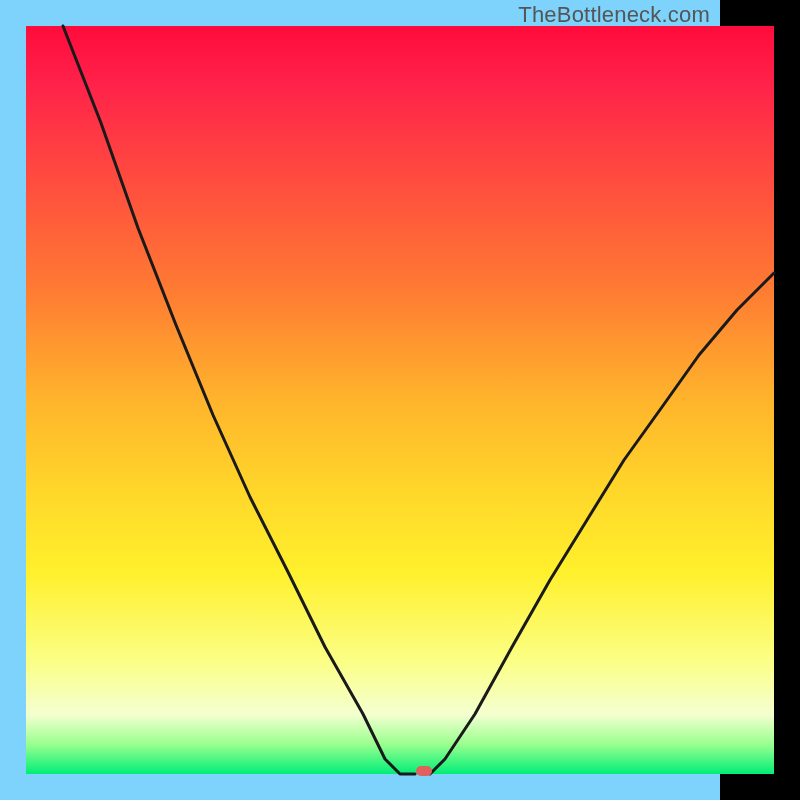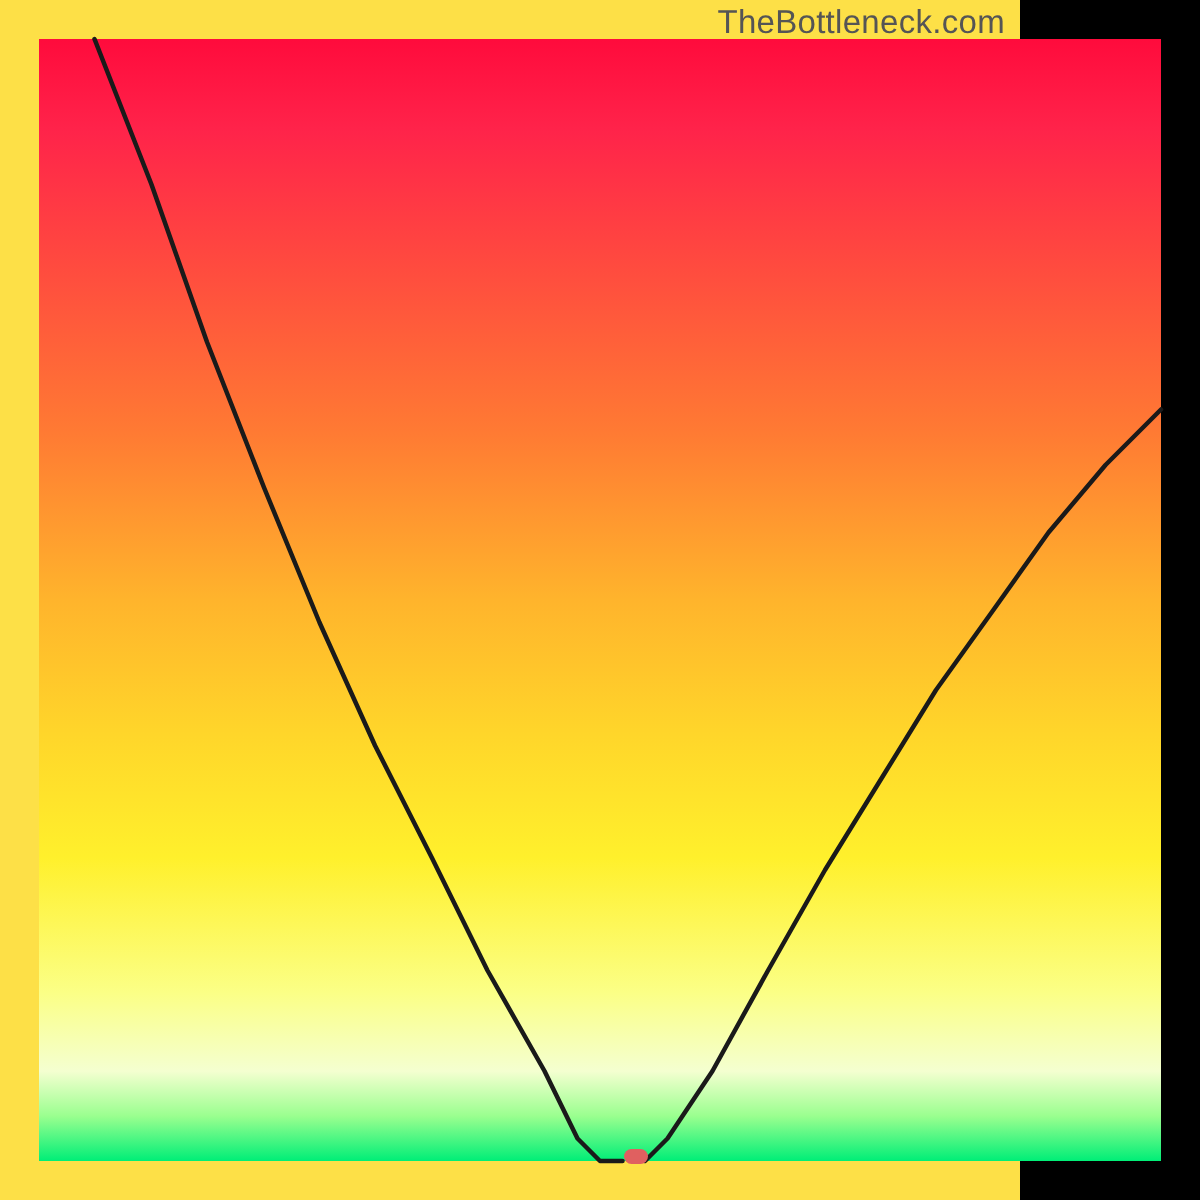--- a/index.html
+++ b/index.html
@@ -8,21 +8,22 @@
     width: 800px;
     height: 800px;
     background: #000;
     font-family: Arial, Helvetica, sans-serif;
     overflow: hidden;
   }
   .frame {
     position: relative;
     width: 680px;
     height: 800px;
-    background: #fde047;
+    background: #7dd3fc;
+    padding-left: 40px;
   }
   .plot-area {
     position: absolute;
     left: 26px;
     top: 26px;
     width: 748px;
     height: 748px;
     
     background: linear-gradient(
       to bottom,

